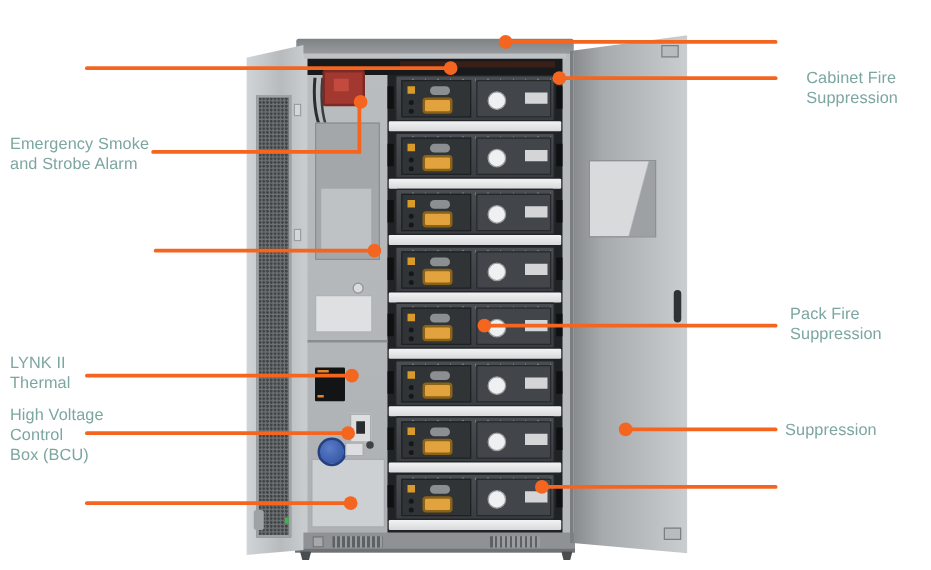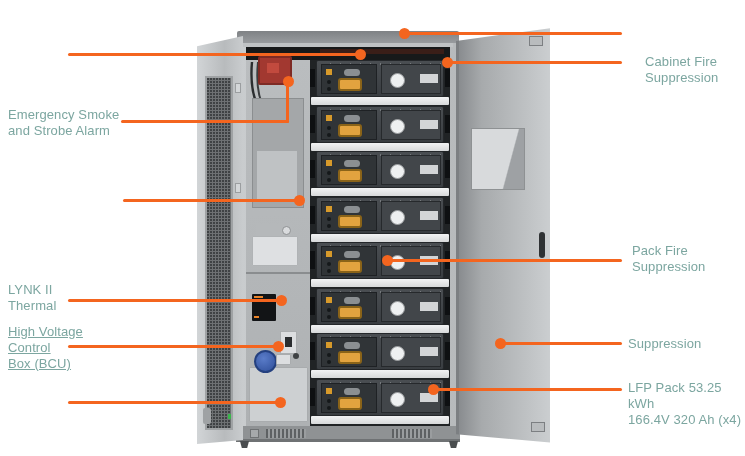--- a/index.html
+++ b/index.html
@@ -299,21 +299,21 @@
   <i class="dot" style="left:283px;top:76px;"></i>
 
   <i class="ln" style="left:123px;top:199px;width:176px;"></i>
   <i class="dot" style="left:294px;top:195px;"></i>
 
   <div class="label" style="left:8px;top:282px;">LYNK II
 Thermal</div>
   <i class="ln" style="left:68px;top:299px;width:213px;"></i>
   <i class="dot" style="left:276px;top:295px;"></i>
 
-  <div class="label" style="left:8px;top:324px;text-decoration:underline;">High Voltage
+  <div class="label" style="left:8px;top:324px;">High Voltage
 Control
 Box (BCU)</div>
   <i class="ln" style="left:68px;top:345px;width:210px;"></i>
   <i class="dot" style="left:273px;top:341px;"></i>
 
   <i class="ln" style="left:68px;top:401px;width:212px;"></i>
   <i class="dot" style="left:275px;top:397px;"></i>
 
   <i class="ln" style="left:404px;top:32px;width:218px;"></i>
   <i class="dot" style="left:399px;top:28px;"></i>
@@ -325,18 +325,16 @@
 
   <div class="label" style="left:632px;top:243px;">Pack Fire
 Suppression</div>
   <i class="ln" style="left:387px;top:259px;width:235px;"></i>
   <i class="dot" style="left:382px;top:255px;"></i>
 
   <div class="label" style="left:628px;top:336px;">Suppression</div>
   <i class="ln" style="left:500px;top:342px;width:122px;"></i>
   <i class="dot" style="left:495px;top:338px;"></i>
 
-  <div class="label" style="left:628px;top:380px;">LFP Pack 53.25 kWh
-166.4V 320 Ah (x4)</div>
   <i class="ln" style="left:433px;top:388px;width:189px;"></i>
   <i class="dot" style="left:428px;top:384px;"></i>
 
 </div>
 
 </body></html>

